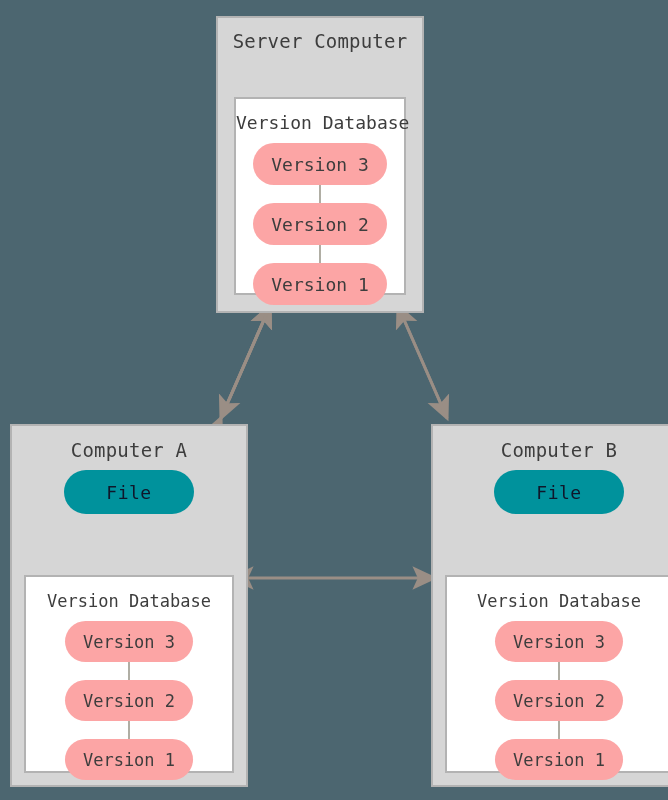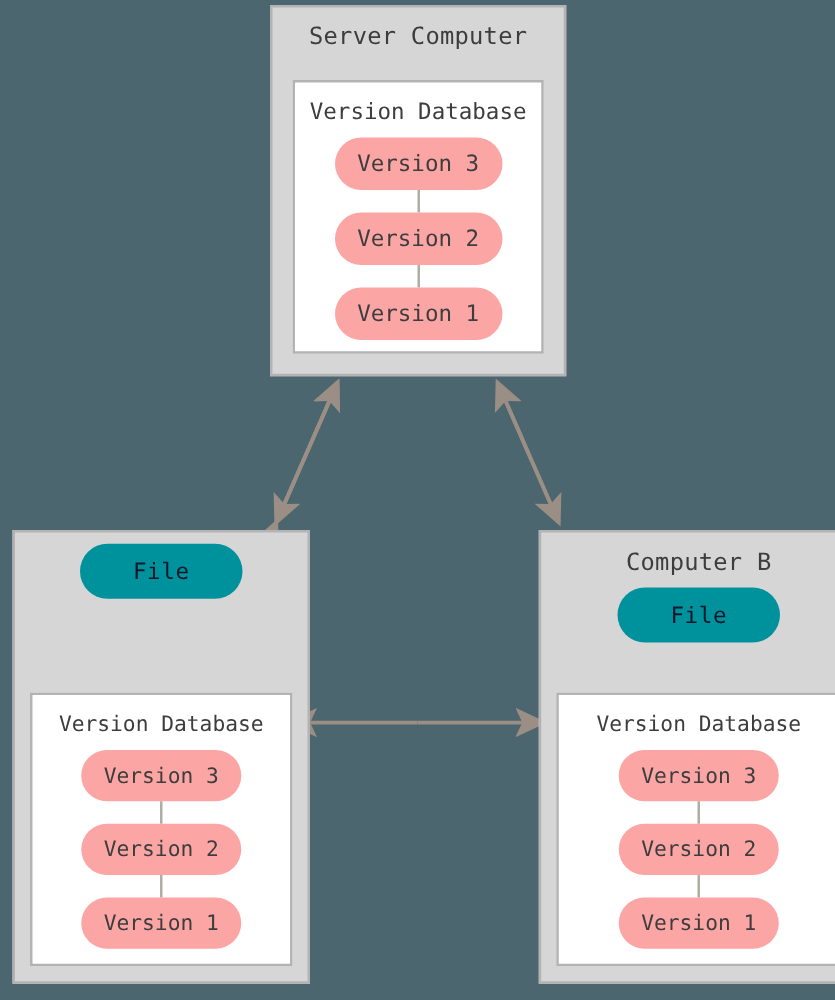--- a/index.html
+++ b/index.html
@@ -46,22 +46,22 @@
   .machine-title {
     text-align: center;
     color: #3d3d3d;
     font-size: 19px;
     letter-spacing: 0.2px;
     white-space: nowrap;
   }
 
   #server-computer {
     left: 216px;
-    top: 4px;
-    width: 237px;
+    top: 16px;
+    width: 208px;
     height: 297px;
   }
   #server-computer .machine-title {
     margin-top: 12px;
   }
 
   #computer-a {
     left: 10px;
     top: 424px;
     width: 238px;
@@ -92,20 +92,21 @@
     justify-content: center;
     letter-spacing: 0.5px;
   }
 
   
   .vdb {
     position: absolute;
     background: #ffffff;
     border: 2px solid #b3b3b3;
     box-sizing: border-box;
+    margin-top: 21px;
   }
   .vdb-title {
     text-align: center;
     color: #3d3d3d;
     font-size: 17px;
     white-space: nowrap;
   }
 
   #server-computer .vdb {
     left: 16px;
@@ -208,20 +209,21 @@
         <div class="version-pill">Version 3</div>
         <div class="version-link"></div>
         <div class="version-pill">Version 2</div>
         <div class="version-link"></div>
         <div class="version-pill">Version 1</div>
       </div>
     </div>
   </div>
 
   <div class="machine" id="computer-a">
+    <div class="machine-title">Computer A</div>
 
     <div class="file-pill">File</div>
 
     <div class="vdb">
       <div class="vdb-title">Version Database</div>
 
       <div class="version-stack">
         <div class="version-pill">Version 3</div>
         <div class="version-link"></div>
         <div class="version-pill">Version 2</div>

